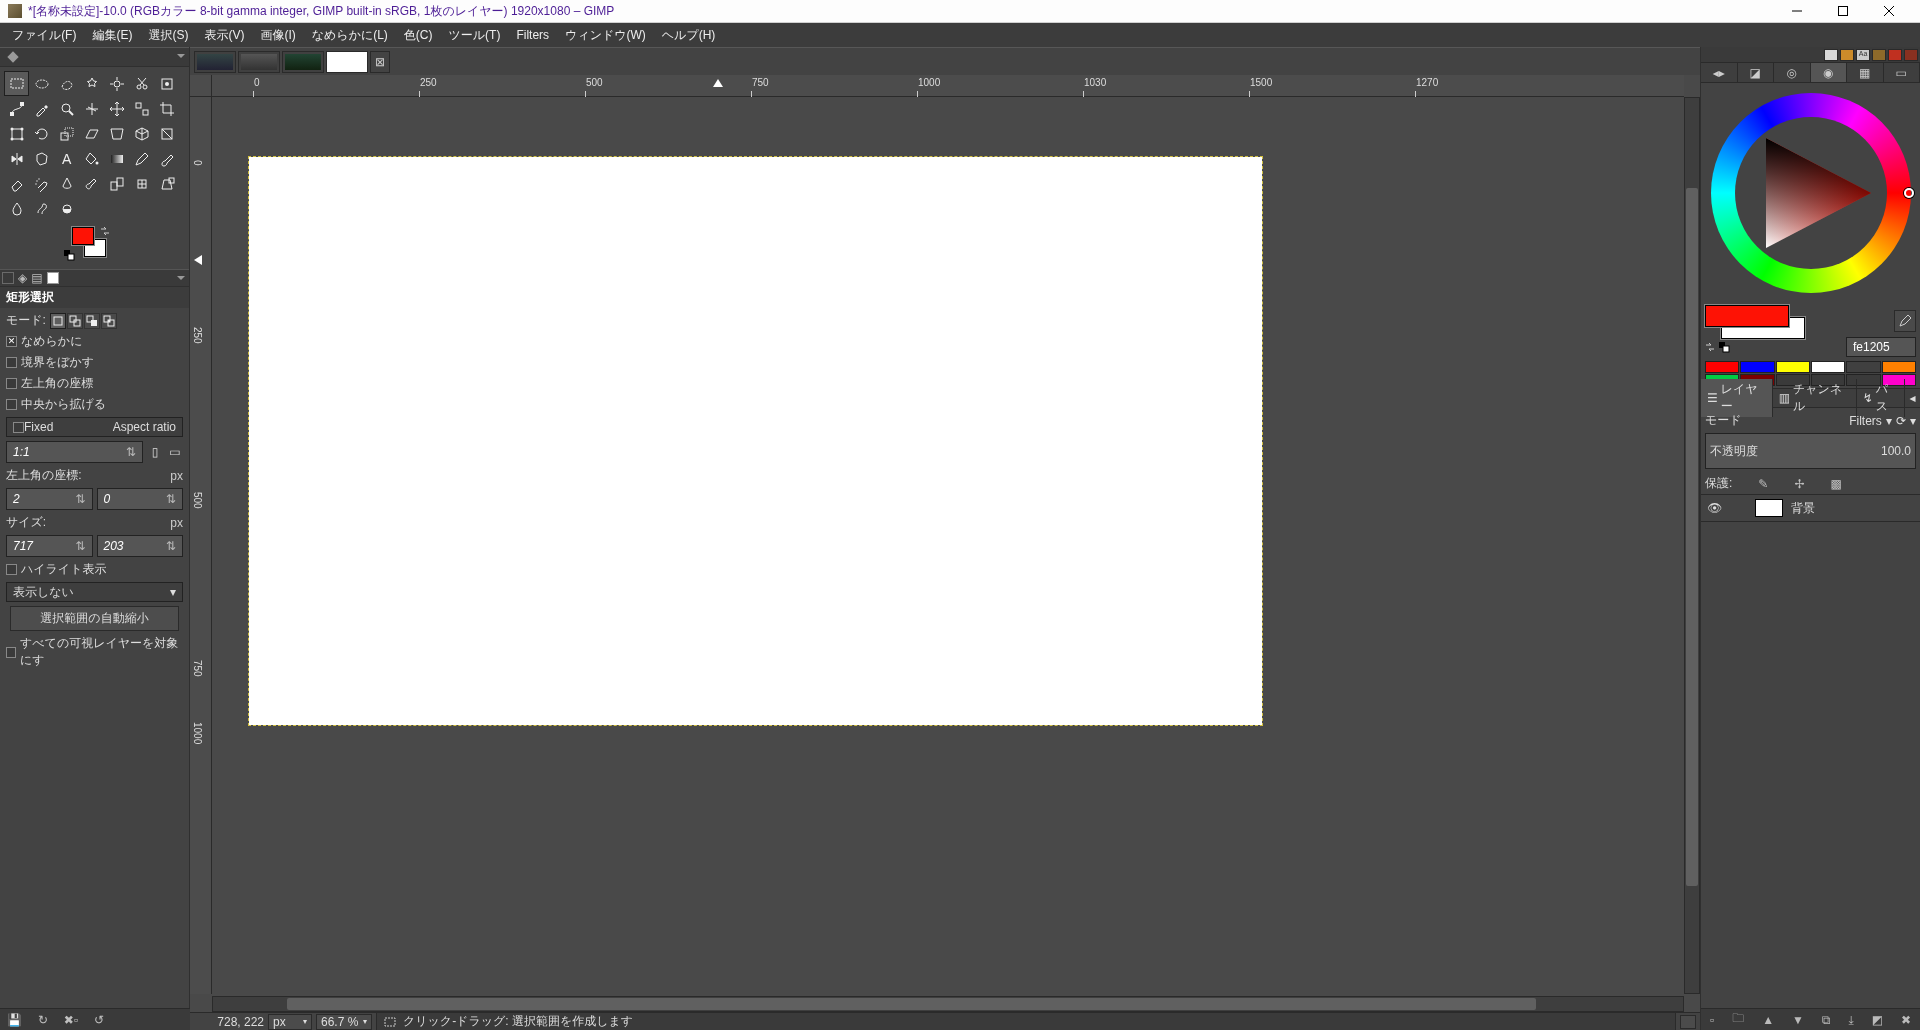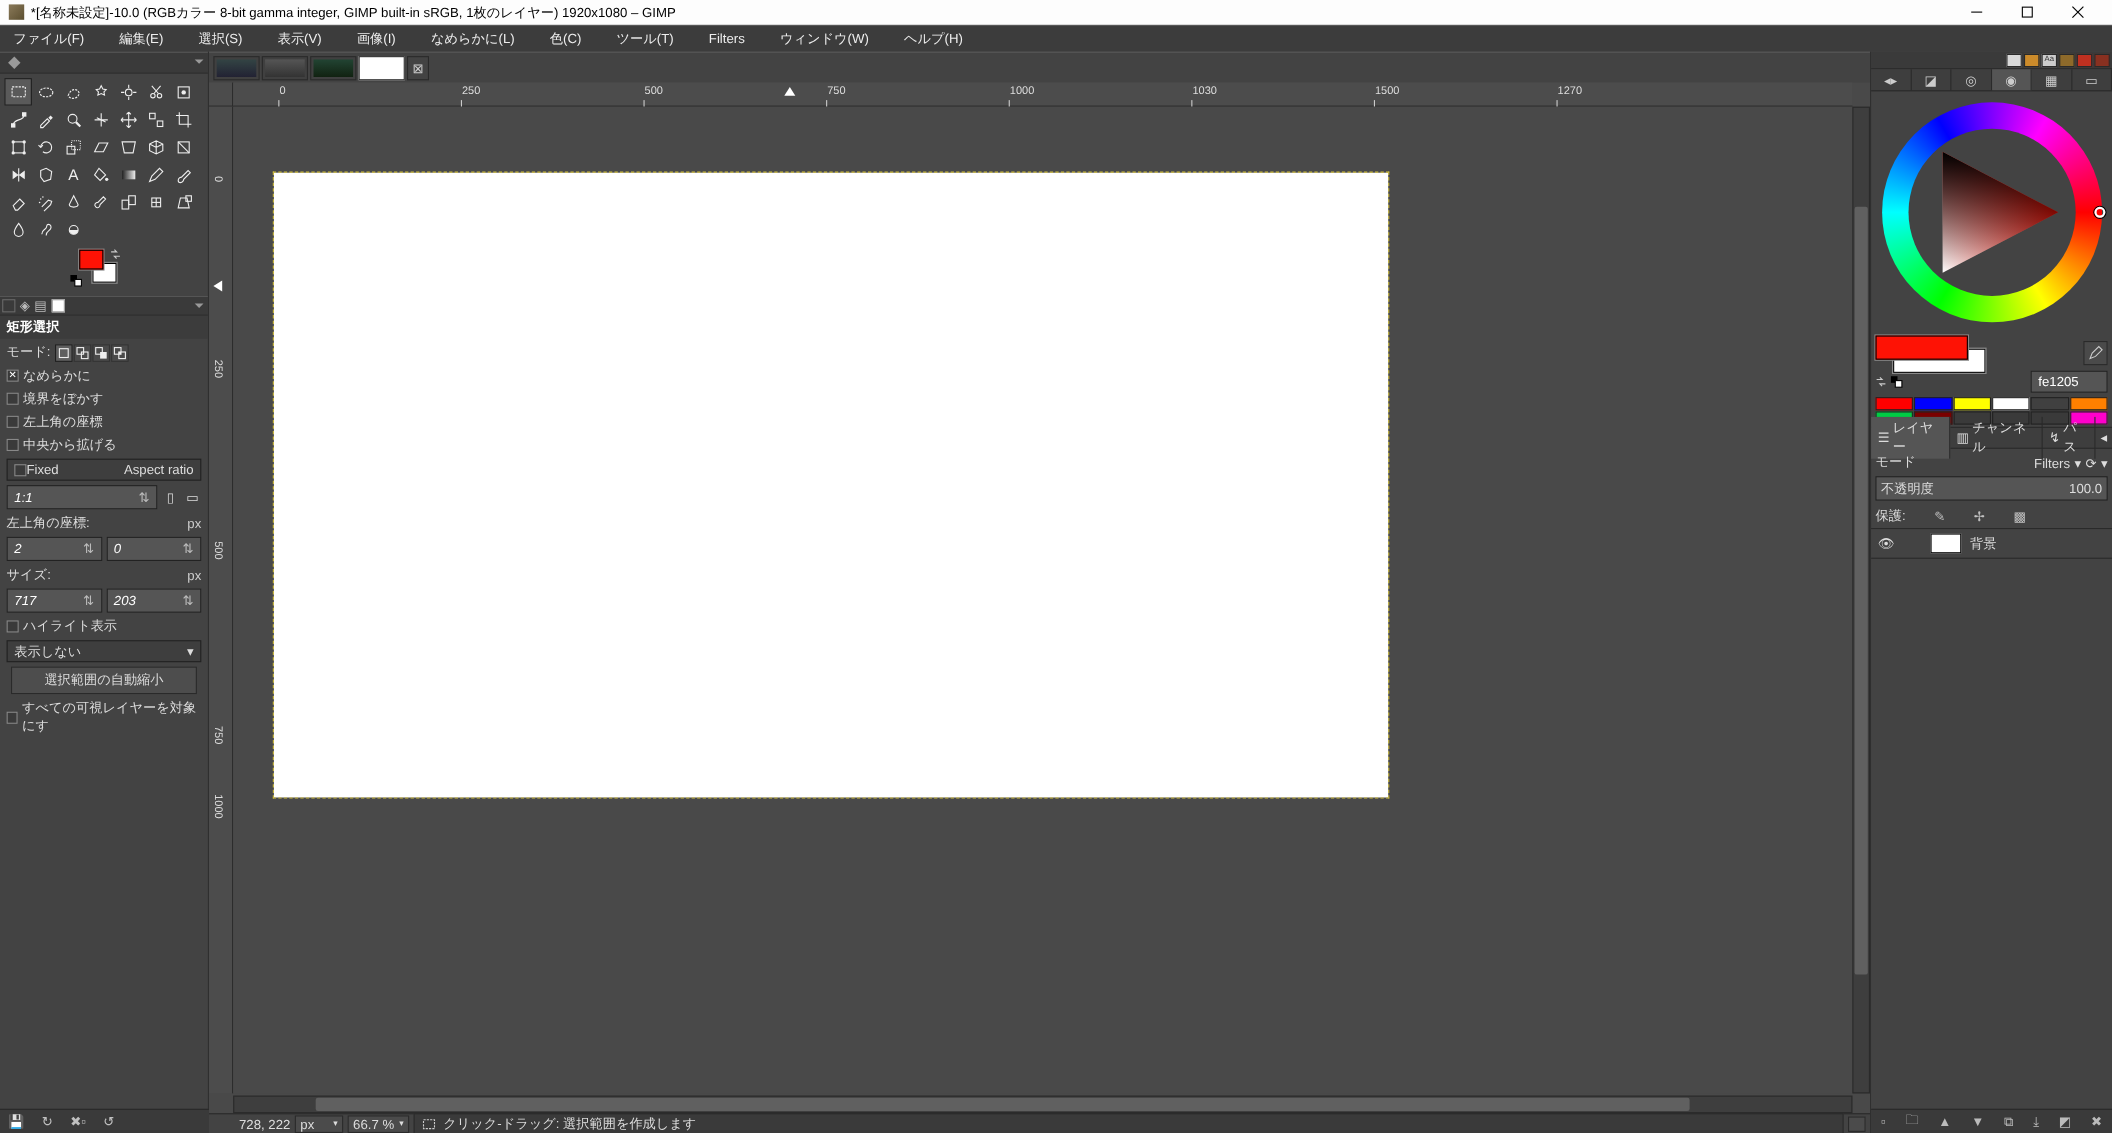--- a/index.html
+++ b/index.html
@@ -1,27 +1,27 @@
 <!DOCTYPE html>
 <html><head>
 <meta charset="utf-8">
 <style>
 * { margin: 0; padding: 0; box-sizing: border-box; font-family: "Segoe UI", "Yu Gothic UI", Meiryo, sans-serif; }
 body { background: #494949; color: #ddd; font-size: 12px; overflow: hidden; width: 1920px; height: 1030px; position: relative; }
 
 
-.titlebar { height: 23px; background: #fdfdfd; color: #000000; display: flex; align-items: center; padding: 0 8px; border-bottom: 1px solid #d0d0d0; }
+.titlebar { height: 23px; background: #fdfdfd; color: #4c1d95; display: flex; align-items: center; padding: 0 8px; border-bottom: 1px solid #d0d0d0; }
 .titlebar .ico { width: 14px; height: 14px; margin-right: 6px; background: linear-gradient(135deg,#8a7a5a,#5b4e2f); display:inline-block; }
 .titlebar .title { flex: 1; }
 .titlebar .winbtns { display: flex; gap: 0; }
 .titlebar .winbtn { width: 46px; height: 23px; display:flex; align-items:center; justify-content:center; }
 .titlebar .winbtn svg { stroke:#000; }
 
 
-.menubar { height: 24px; background: #3c3c3c; display:flex; align-items:center; padding: 0 4px; gap: 16px; }
+.menubar { height: 24px; background: #3c3c3c; display:flex; align-items:center; padding: 0 4px; gap: 0; }
 .menubar .menu { padding: 3px 8px; color: #eee; }
 
 
 .main { position:absolute; top:47px; left:0; right:0; bottom:0; display:flex; }
 
 
 .left { width: 190px; background: #434343; display:flex; flex-direction:column; border-right:1px solid #2f2f2f; }
 .left-top-header { height:20px; background:#3a3a3a; border-top:1px solid #575757; border-bottom:1px solid #2f2f2f; display:flex; align-items:center; position:relative; }
 .left-top-header .diamond { width:26px; height:20px; display:flex; align-items:center; justify-content:center; }
 .left-top-header .diamond::before { content:""; display:block; width:8px; height:8px; transform:rotate(45deg); background:#9a9a9a; }
@@ -122,21 +122,21 @@
 .pal { border:1px solid #222; }
 
 .dock-tabs { height:20px; background:#3e3e3e; border-top:1px solid #2a2a2a; border-bottom:1px solid #2a2a2a; display:flex; align-items:center; }
 .dock-tabs .dt { padding:2px 6px; display:flex; align-items:center; gap:3px; border-right:1px solid #2a2a2a; }
 .dock-tabs .dt.active { background:#555;}
 .dock-tabs .cfg { margin-left:auto; width:16px; display:flex; align-items:center; justify-content:center;}
 
 .layer-opts { padding:2px 4px; }
 .layer-opts .row { display:flex; align-items:center; gap:6px; padding:2px 0;}
 .layer-opts .row .val { margin-left:auto; display:flex; align-items:center; gap:4px;}
-.layer-opts .opac-slider { background:#3a3a3a; border:1px solid #222; height:22px; display:flex; align-items:center; justify-content:flex-end; padding:0 4px; position:relative;}
+.layer-opts .opac-slider { background:#3a3a3a; border:1px solid #222; height:36px; display:flex; align-items:center; justify-content:flex-end; padding:0 4px; position:relative;}
 .layer-opts .opac-slider .fillbar{ position:absolute; left:0; top:0; bottom:0; right:0; background:#555;}
 .layer-opts .opac-slider span{ position:relative;}
 .lock-row { display:flex; align-items:center; gap:26px; padding:2px 4px;}
 .lock-row .li { color:#c0c0c0;}
 .layer-list { flex:1; background:#434343; border-top:1px solid #2a2a2a; }
 .layer-item { display:flex; align-items:center; gap:8px; padding:4px 6px; border-bottom:1px solid #2a2a2a;}
 .layer-item .eye { width:16px; color:#ddd;}
 .layer-item .thmb { width:28px; height:18px; background:#fff; border:1px solid #000;}
 .layer-btns { height:22px; background:#3a3a3a; border-top:1px solid #2a2a2a; display:flex; align-items:center; justify-content:space-around;}
 .layer-btns .lb { color:#bbb; }

